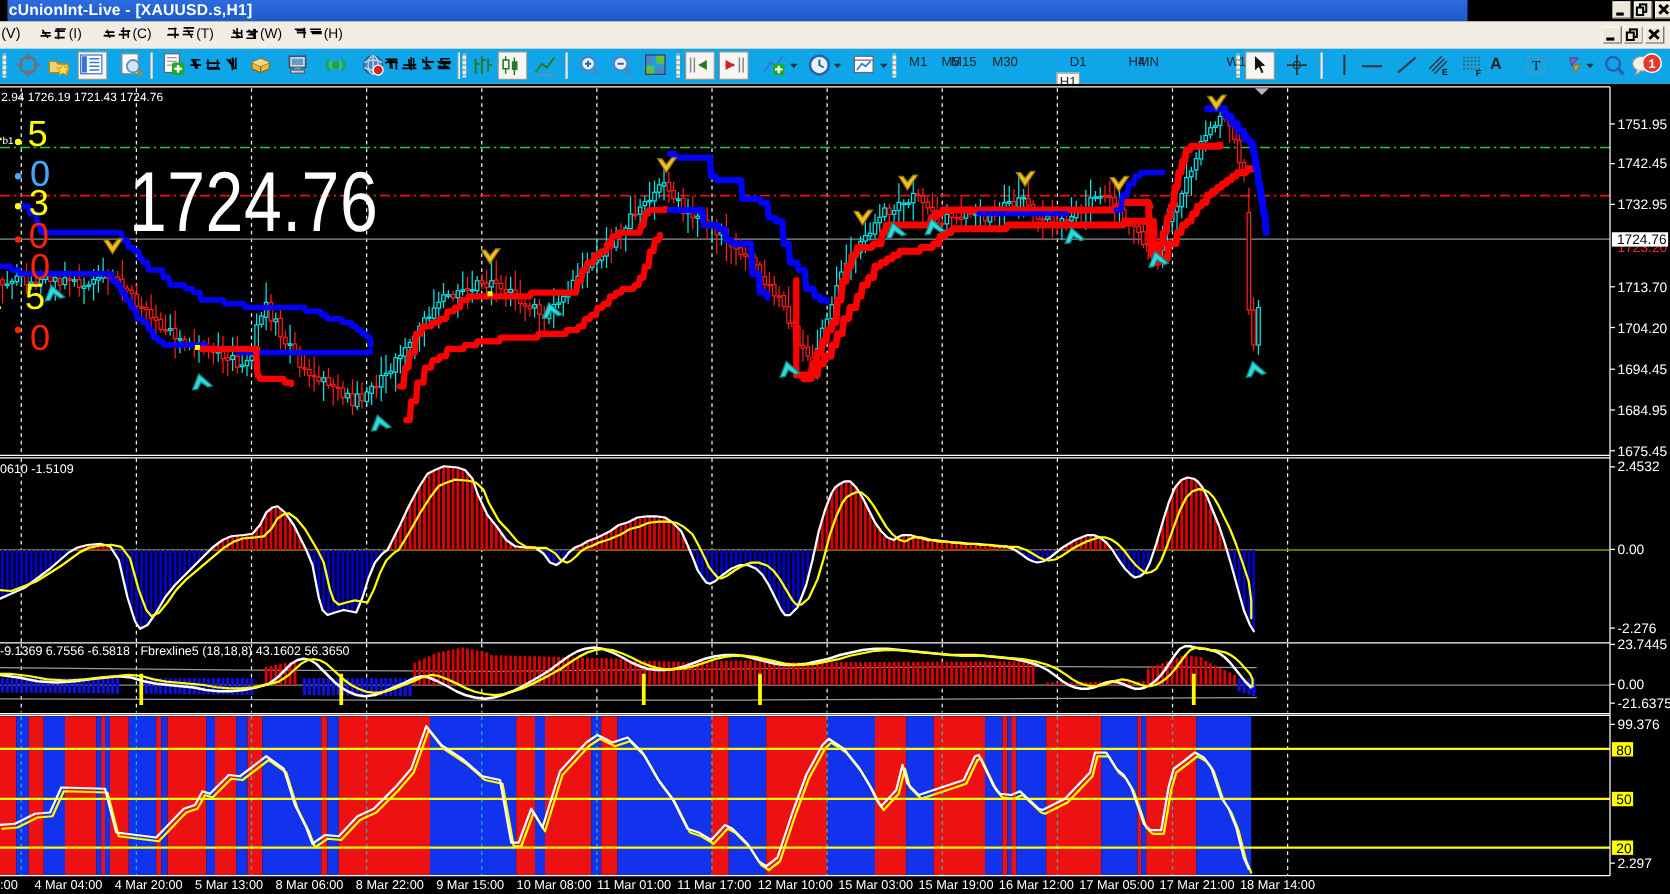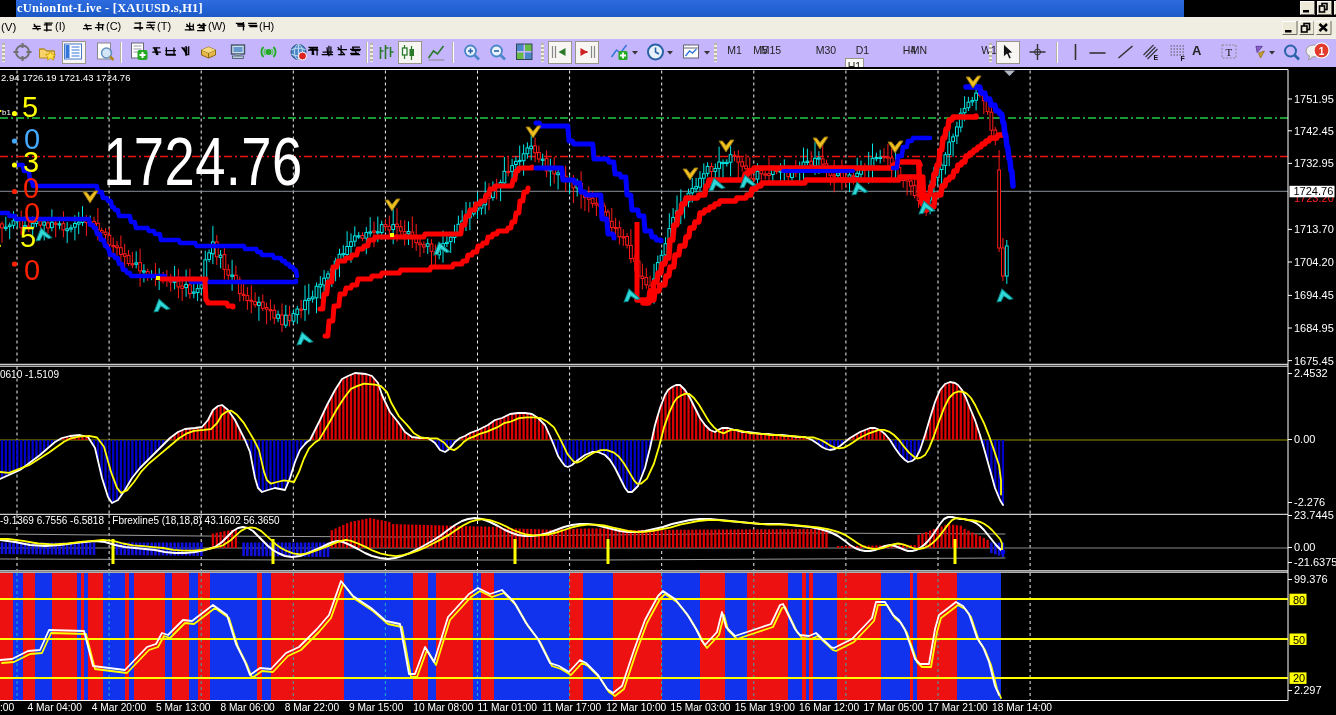--- a/index.html
+++ b/index.html
@@ -1,20 +1,20 @@
 <!DOCTYPE html>
 <html><head><meta charset="utf-8"><style>
 html,body{margin:0;padding:0;background:#000;}
 #app{position:relative;width:1336px;height:715px;overflow:hidden;font-family:"Liberation Sans",sans-serif;background:#000;}
-#titlebar{position:absolute;left:16px;top:0;width:1168px;height:17px;background:linear-gradient(180deg,#2e6be0 0%,#2161d2 60%,#1d5ac6 100%);font-family:Liberation Serif, serif;}
+#titlebar{position:absolute;left:6px;top:0;width:1168px;height:17px;background:linear-gradient(180deg,#2e6be0 0%,#2161d2 60%,#1d5ac6 100%);}
 #title-text{position:absolute;left:1px;top:1px;color:#fff;font-size:12.5px;font-weight:bold;letter-spacing:0.2px;}
 #menubar{position:absolute;left:0;top:17px;width:1336px;height:22px;background:#f0eee3;border-bottom:1px solid #d4d0c8;}
 .mi{position:absolute;top:4px;font-size:11.5px;color:#000;}
 .mi .lat{font-size:11px;position:relative;top:-2px;}
-#toolbar{position:absolute;left:0;top:39px;width:1336px;height:28px;background:#c4b5fd;border-bottom:1px solid #c8c5b4;}
+#toolbar{position:absolute;left:0;top:39px;width:1336px;height:28px;background:#0ea5e9;border-bottom:1px solid #c8c5b4;}
 .tbi{position:absolute;top:2px;}
 .tbtext{position:absolute;top:5px;font-size:13px;color:#000;}
 .grip{position:absolute;top:4px;width:3px;height:19px;background:repeating-linear-gradient(180deg,#b8b5a4 0 2px,#f0eee3 2px 4px);}
 .sep{position:absolute;top:3px;width:1px;height:21px;background:#b8b5a4;border-right:1px solid #fff;}
 .tfb{position:absolute;top:4px;height:15px;font-size:10.5px;color:#222;text-align:center;line-height:15px;}
 .tfb.pressed{background:#fafaf7;border:1px solid #9a978a;top:19px;height:16px;}
 .tbA{position:absolute;top:4px;font-size:13px;font-weight:bold;color:#222;}
 #chart{position:absolute;left:0;top:67px;}
 </style></head>
 <body>
@@ -285,21 +285,21 @@
           <path d="M3,2.5 v-1 M6,2.5 v-1" stroke="#888"></path>
         </g>
       </svg>
       <svg class="tbi" style="left:703px" width="8" height="22">
         <path d="M1,10 L7,10 L4,13.5 Z" fill="#333"></path>
       </svg>
       <div class="grip" style="left:714px"></div>
       <div class="tfb" style="left:726px;width:17px">M1</div>
       <div class="tfb" style="left:752px;width:17px">M5</div>
       <div class="tfb" style="left:759px;width:24px">M15</div>
-      <div class="tfb" style="left:814px;width:24px">M30</div>
+      <div class="tfb" style="left:792px;width:24px">M30</div>
       <div class="tfb pressed" style="left:845px;width:17px">H1</div>
       <div class="tfb" style="left:901px;width:17px">H4</div>
       <div class="tfb" style="left:854px;width:17px">D1</div>
       <div class="tfb" style="left:980px;width:18px">W1</div>
       <div class="tfb" style="left:910px;width:18px">MN</div>
       <div class="grip" style="left:989px"></div>
       <svg class="tbi" style="left:996px" width="24" height="23">
         <rect x="0.5" y="0.5" width="23" height="22" fill="#f7f6f2" stroke="#9a978a" stroke-width="1"></rect>
         <g transform="translate(2.5,2)">
           <path d="M5,1 L5,14 L8.4,11 L10.6,16 L12.8,15 L10.6,10.2 L14.5,9.8 Z" fill="#111" stroke="#fff" stroke-width="0.8"></path>

